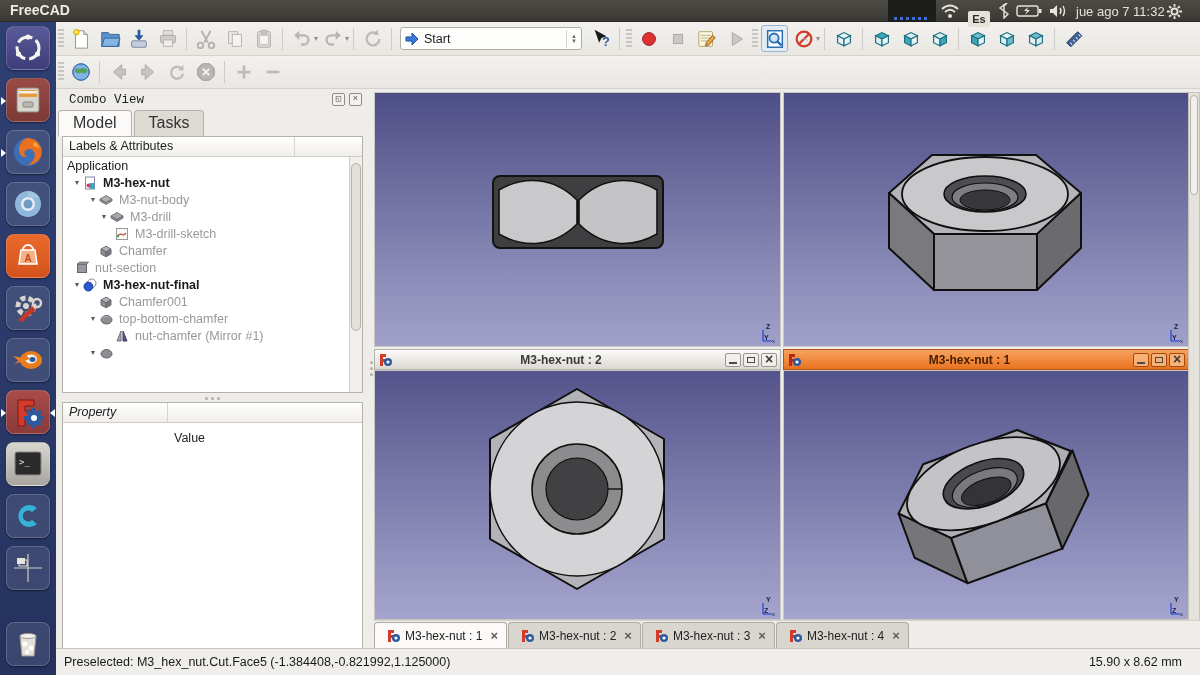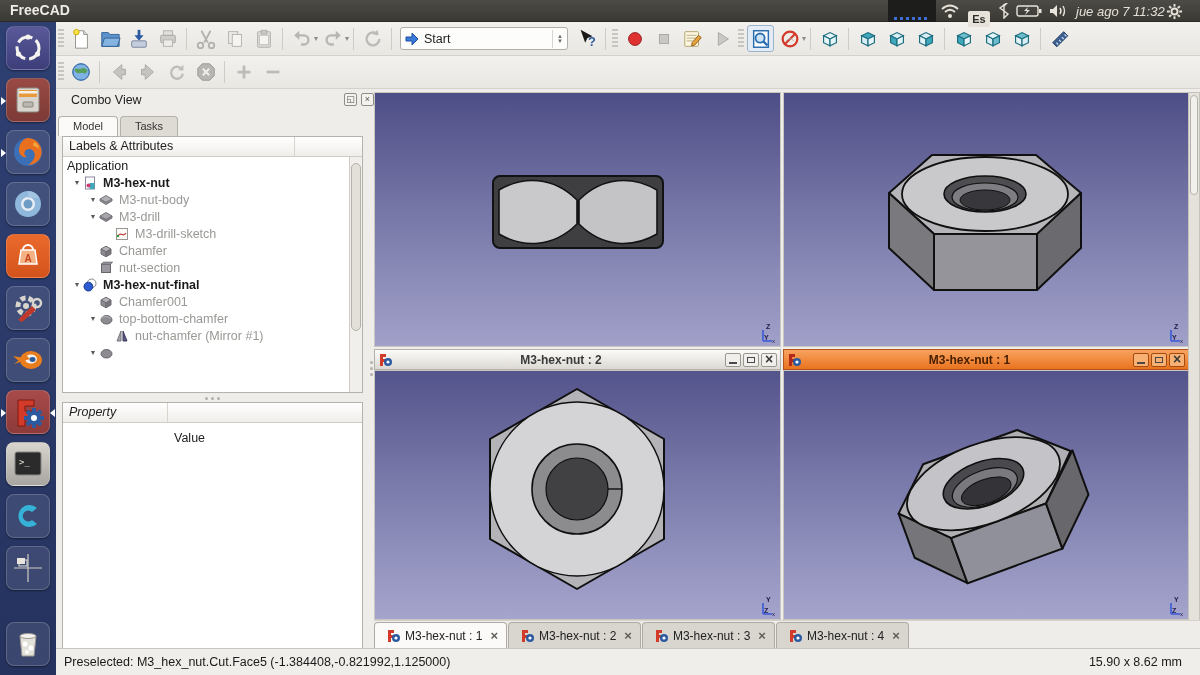--- a/index.html
+++ b/index.html
@@ -10,21 +10,21 @@
   #top-panel { position:absolute; left:0; top:0; width:1200px; height:22px;
     background:linear-gradient(#4d4b45,#3a3934); color:#e8e4dc; z-index:50;
     border-bottom:1px solid #2a2925; }
   #panel-title { position:absolute; left:10px; top:2px; font-weight:bold; font-size:14px; color:#efece6;}
   #panel-darkpatch { position:absolute; left:888px; top:0; width:48px; height:22px; background:#1d1d1b; }
   #panel-darkpatch .spec { position:absolute; bottom:2px; left:6px; width:34px; height:3px;
     background:repeating-linear-gradient(90deg,#3a6fd8 0 3px,#1d1d1b 3px 6px); }
   .tray { position:absolute; top:0; height:22px; display:flex; align-items:center; }
   #kbd-layout { left:968px; width:22px; height:16px; top:3px; background:#e6e2da; color:#2d2c28;
     font-size:11px; font-weight:bold; border-radius:2px; justify-content:center; display:flex; align-items:center;margin-top:8px;}
-  #panel-clock { left:1076px; font-size:13px; color:#e4e0d8;font-style:italic; }
+  #panel-clock { left:1076px; font-size:13px; color:#e4e0d8; }
 
   
   #launcher { position:absolute; left:0; top:22px; width:56px; height:653px;
     background:linear-gradient(180deg,#2e3f72 0%,#2a3968 55%,#25325e 100%); z-index:40; }
   .lch { position:absolute; left:6px; width:44px; height:44px; border-radius:8px;
     box-shadow:0 1px 2px rgba(0,0,0,.45); display:flex; align-items:center; justify-content:center;
     background:rgba(255,255,255,.10); border:1px solid rgba(255,255,255,.18); }
   .lch svg { width:36px; height:36px; }
   .run-arrow { position:absolute; left:0; width:0; height:0; border-top:4px solid transparent;
     border-bottom:4px solid transparent; border-left:5px solid #fff; }
@@ -41,33 +41,33 @@
   #toolbar1 { top:0; height:34px; }
   #toolbar2 { top:34px; height:33px; }
   .tb { width:27px; height:27px; margin:0 1px; display:flex; align-items:center; justify-content:center;
     border-radius:3px; }
   .tb svg { width:22px; height:22px; }
   .tb.pressed { border:1px solid #9ab2cc; background:#e3ecf5; }
   .tbsep { width:1px; height:22px; background:#cfccc6; margin:0 4px; }
   .tbhandle { width:6px; height:20px; margin:0 2px;
     background:repeating-linear-gradient(180deg,#c9c6c0 0 2px,transparent 2px 4px); }
   .ddarrow { font-size:8px; color:#8f8d89; margin-left:-2px; }
-  #wb-combo { display:flex; align-items:center; width:168px; height:23px; background:#fdfdfc;
+  #wb-combo { display:flex; align-items:center; width:182px; height:23px; background:#fdfdfc;
     border:1px solid #b2afa9; border-radius:3px; margin:0 4px; padding:0 4px; font-size:12.5px; color:#222;}
   #wb-combo .spin { margin-left:auto; display:flex; flex-direction:column; align-items:center;
     color:#6e6c68; font-size:6px; line-height:5px; border-left:1px solid #d8d5cf; padding-left:4px; height:18px; justify-content:center;}
 
   
   #combo { position:absolute; left:0; top:67px; width:313px; height:559px; background:#efede9; }
-  #combo-title { position:absolute; left:12px; top:0; width:100%; height:22px; font-size:12.5px;
-    color:#222; padding-left:3px; display:flex; align-items:center; }
+  #combo-title { position:absolute; left:0; top:0; width:100%; height:22px; font-size:12.5px;
+    color:#222; padding-left:13px; display:flex; align-items:center;font-family:Liberation Mono, monospace; }
   .dockbtn { position:absolute; top:4px; width:13px; height:13px; border:1px solid #8f8d88;
     border-radius:2px; background:#f4f2ee; color:#555; font-size:9px; line-height:11px; text-align:center; }
   #combo-tabs { position:absolute; left:2px; top:23px; height:24px; display:flex; align-items:flex-end; }
-  .ctab { padding:3px 14px 4px 14px; font-size:11px; color:#333; border:1px solid #b5b2ab;
+  .ctab { padding:3px 14px 4px 14px; font-size:16px; color:#333; border:1px solid #b5b2ab;
     border-bottom:none; border-radius:4px 4px 0 0; background:#dedbd4; margin-right:2px; }
   .ctab.active { background:#fbfaf8; position:relative; z-index:2; }
   #tree-frame { position:absolute; left:6px; top:47px; width:301px; height:257px; background:#fff;
     border:1px solid #b5b2ab; overflow:hidden; }
   #tree-header { display:flex; height:20px; border-bottom:1px solid #cfccc6;
     background:linear-gradient(#ffffff,#f0eeea); font-size:12.5px; color:#222; }
   #tree-header .hc1 { width:232px; padding:2px 0 0 6px; border-right:1px solid #d8d5cf; }
   #tree-scroll { position:absolute; right:0; top:20px; width:13px; bottom:0; background:#f1efec;
     border-left:1px solid #cfccc6; }
   #tree-thumb { position:absolute; left:1px; top:6px; width:10px; height:168px; background:#e3e0da;
@@ -577,21 +577,21 @@
         <span class="tlabel bold">M3-hex-nut</span>
       </div>
       <div class="trow" style="padding-left:24px">
         <span class="exp">▼</span>
         <span class="ticon"><svg viewBox="0 0 14 14">
               <path d="M1 6l6-3.5L13 6 7 9.5z" fill="#b0aeb4" stroke="#7a787e"></path>
               <path d="M1 6v2l6 3.5L13 8V6L7 9.5z" fill="#8e8c92" stroke="#7a787e"></path>
             </svg></span>
         <span class="tlabel gray">M3-nut-body</span>
       </div>
-      <div class="trow" style="padding-left:24px">
+      <div class="trow" style="padding-left:35px">
         <span class="exp">▼</span>
         <span class="ticon"><svg viewBox="0 0 14 14">
               <path d="M1 6l6-3.5L13 6 7 9.5z" fill="#a8a6ac" stroke="#76747a"></path>
               <path d="M1 6v2l6 3.5L13 8V6L7 9.5z" fill="#88868c" stroke="#76747a"></path>
             </svg></span>
         <span class="tlabel gray">M3-drill</span>
       </div>
       <div class="trow" style="padding-left:40px">
         <span class="sp"></span>
         <span class="ticon"><svg viewBox="0 0 14 14">
@@ -603,21 +603,21 @@
       </div>
       <div class="trow" style="padding-left:24px">
         <span class="sp"></span>
         <span class="ticon"><svg viewBox="0 0 14 14">
               <path d="M2 5l5-2.8L12 5 7 7.8z" fill="#b4b2b8" stroke="#6e6c72"></path>
               <path d="M2 5v5l5 2.8V7.8z" fill="#8e8c92" stroke="#6e6c72"></path>
               <path d="M12 5v5l-5 2.8V7.8z" fill="#78767c" stroke="#6e6c72"></path>
             </svg></span>
         <span class="tlabel gray">Chamfer</span>
       </div>
-      <div class="trow" style="padding-left:24px">
+      <div class="trow" style="">
         <span class="sp"></span>
         <span class="ticon"><svg viewBox="0 0 14 14">
               <rect x="2.5" y="3" width="9" height="8.5" fill="#9a989e" stroke="#66646a"></rect>
               <path d="M2.5 3l2-1.8h9l-2 1.8z" fill="#b4b2b8" stroke="#66646a"></path>
             </svg></span>
         <span class="tlabel gray">nut-section</span>
       </div>
       <div class="trow" style="padding-left:8px">
         <span class="exp">▼</span>
         <span class="ticon"><svg viewBox="0 0 14 14">

